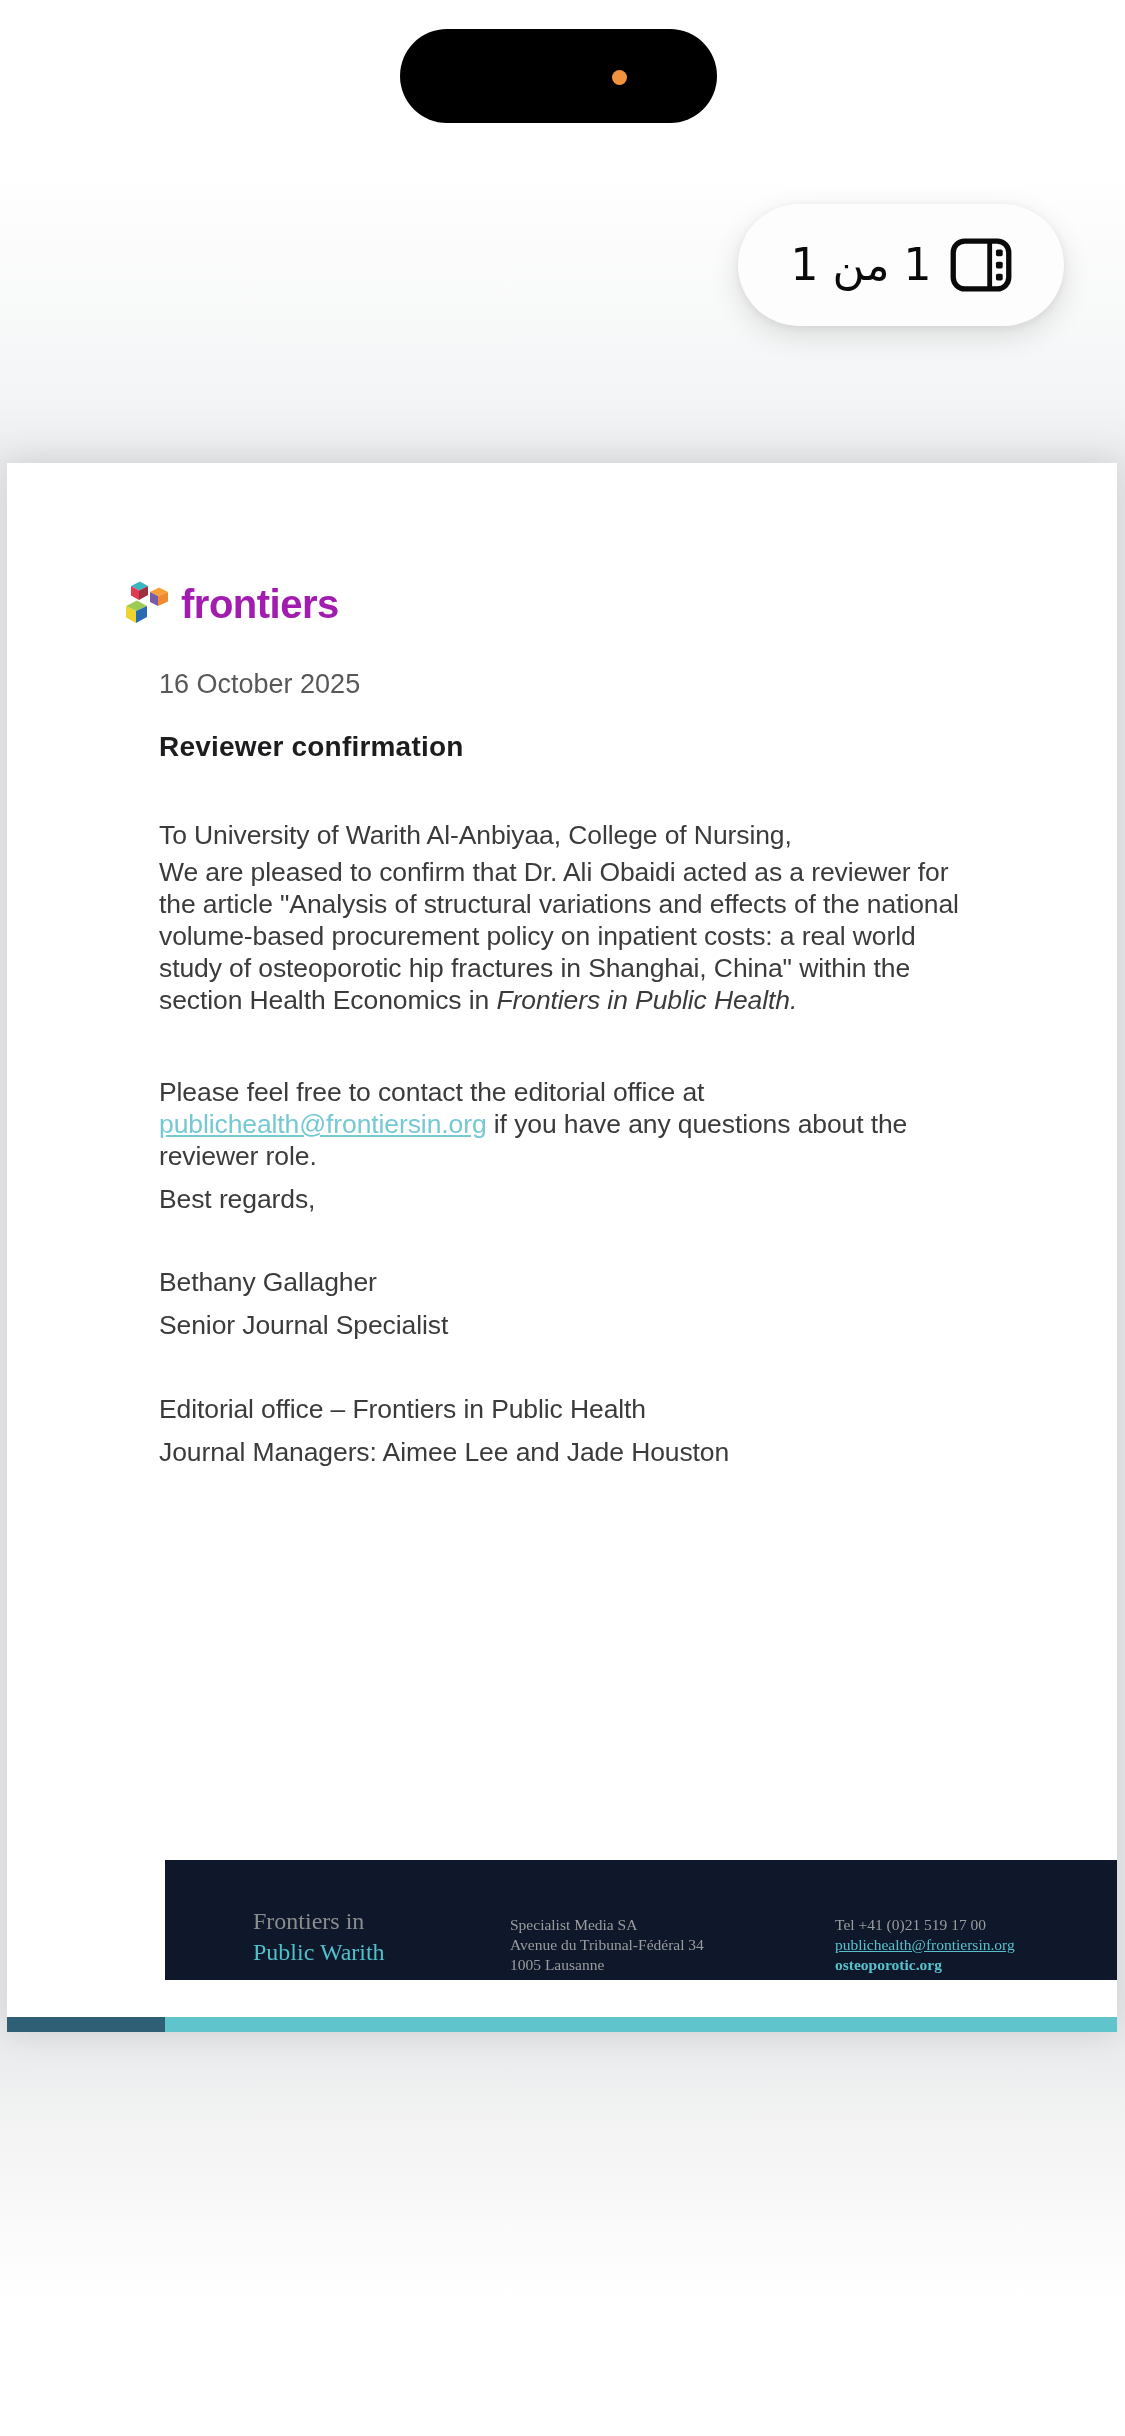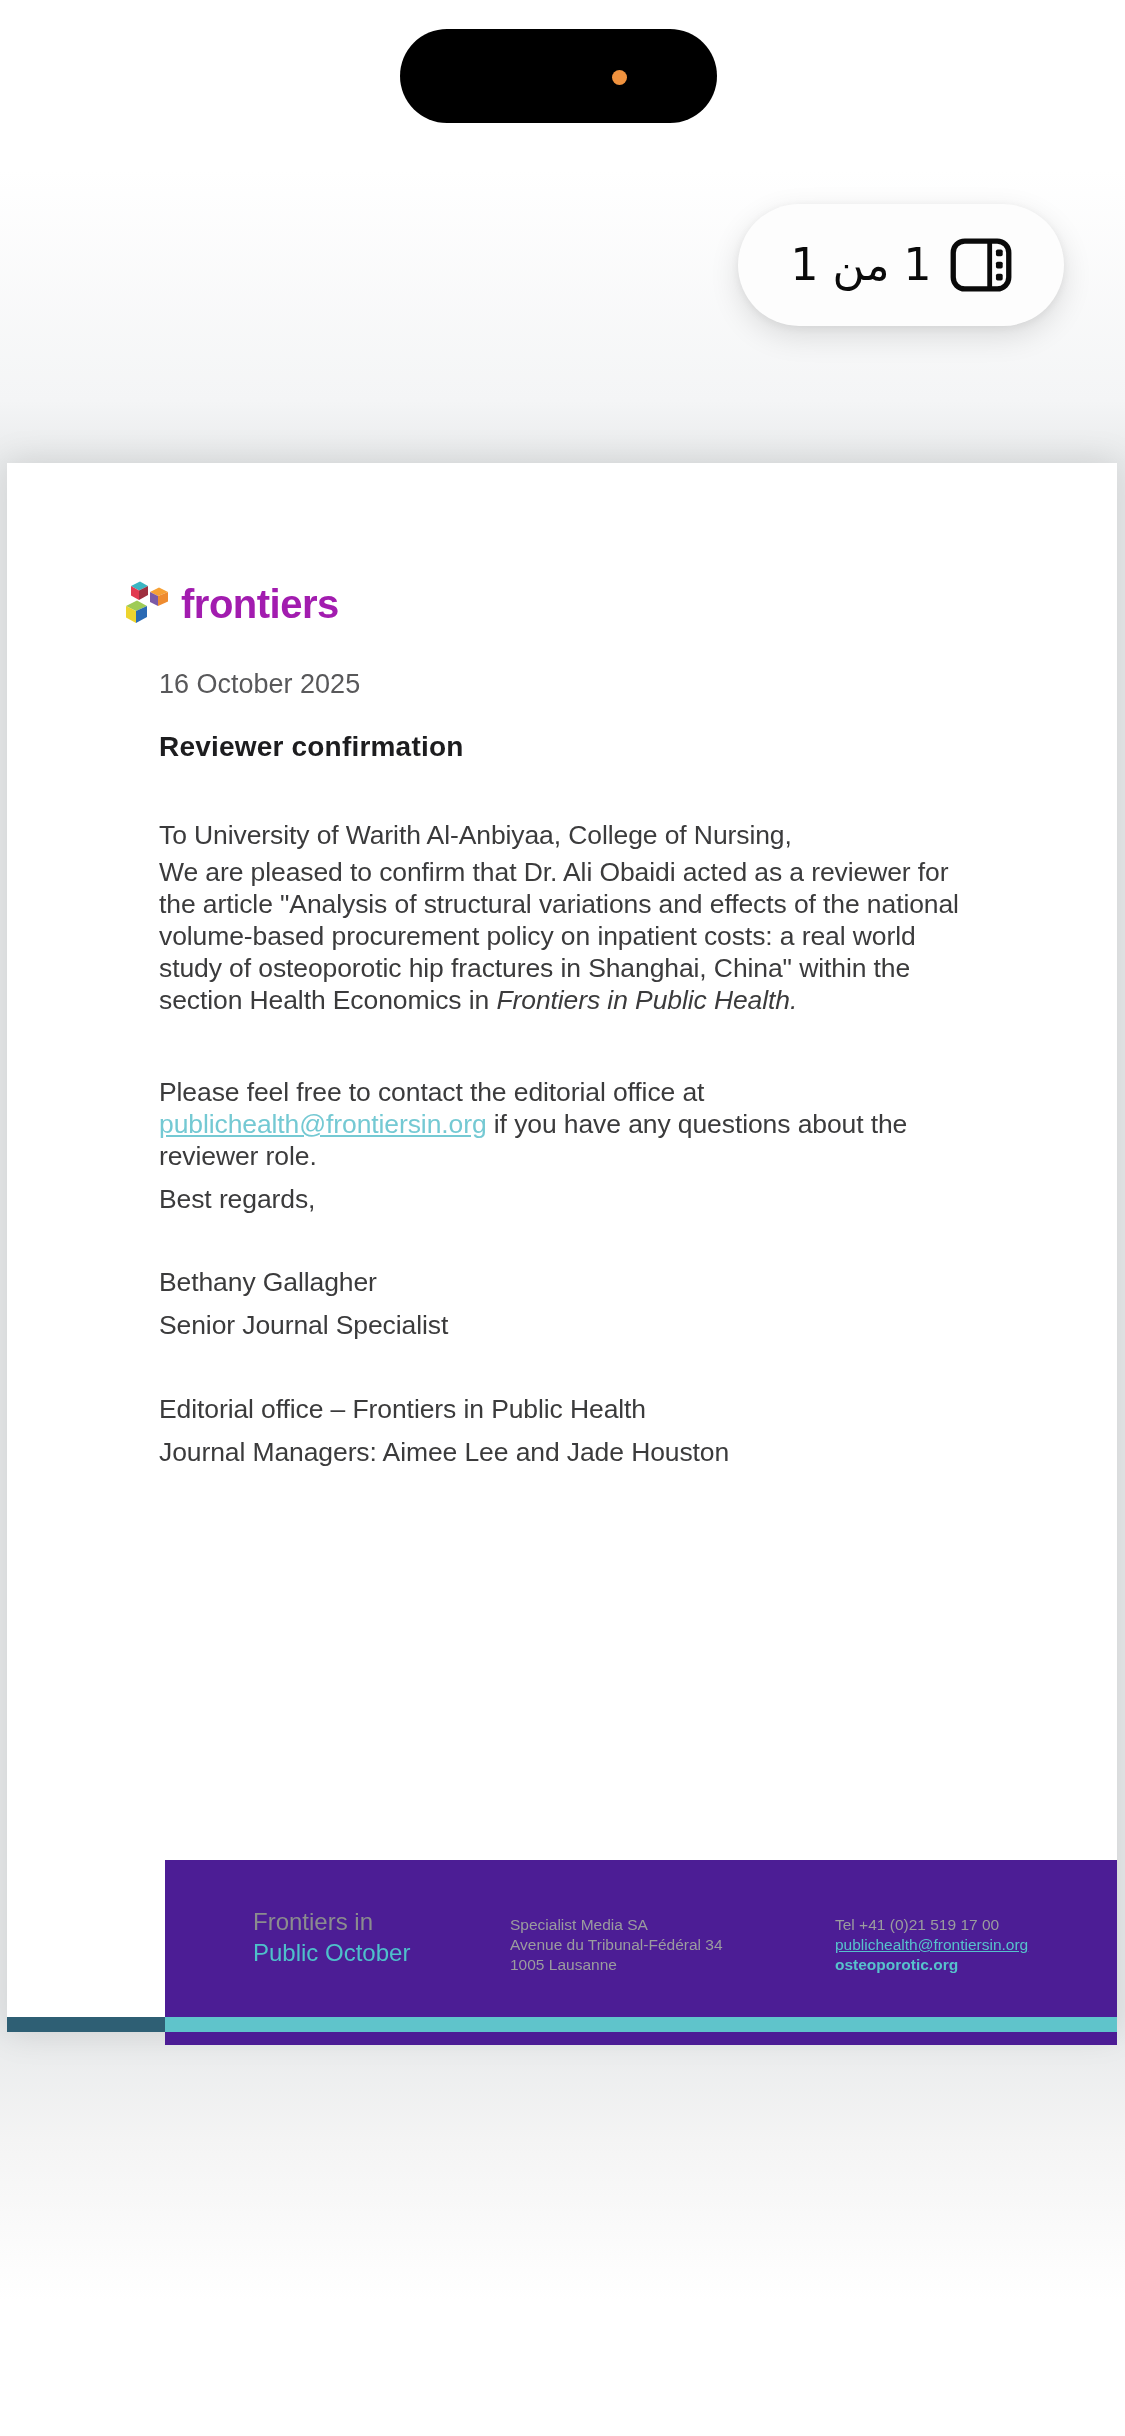--- a/index.html
+++ b/index.html
@@ -60,21 +60,21 @@
   .p-name{ top:803px; }
   .p-role{ top:846px; }
   .p-office{ top:930px; }
   .p-managers{ top:973px; }
 
   .italic{ font-style:italic; }
   .body-link{ color:#74c9d3; text-decoration:underline; }
 
   
   .letter-footer{
-    left:158px; top:1397px; width:952px; height:185px; background:#4c1d95;
+    left:158px; top:1397px; width:952px; height:120px; background:#0f172a;font-family:Liberation Serif, serif;
   }
   .journal-name{ left:88px; top:46px; font-size:24px; line-height:31px; color:#8b8c8e; }
   .journal-name .line2{ color:#4ec0ca; }
   .footer-col{ font-size:15.5px; line-height:20px; color:#9b9c9e; }
   .col-address{ left:345px; top:55px; }
   .col-contact{ left:670px; top:55px; }
   .footer-link{ color:#57c2cc; text-decoration:underline; display:block; }
   .footer-site{ color:#57c2cc; font-weight:700; text-decoration:none; }
 
   .brand-bar{ left:0; top:1554px; width:1110px; height:15px; display:flex; }
@@ -135,21 +135,21 @@
 
     <div class="abs body-text p-closing">Best regards,</div>
     <div class="abs body-text p-name">Bethany Gallagher</div>
     <div class="abs body-text p-role">Senior Journal Specialist</div>
     <div class="abs body-text p-managers">Journal Managers: Aimee Lee and Jade Houston</div>
     <div class="abs body-text p-office">Editorial office – Frontiers in Public Health</div>
 
     <div class="abs letter-footer">
       <div class="abs journal-name">
         <div>Frontiers in</div>
-        <div class="line2">Public October</div>
+        <div class="line2">Public Warith</div>
       </div>
       <div class="abs footer-col col-address">
         <div>Specialist Media SA</div>
         <div>Avenue du Tribunal-Fédéral 34</div>
         <div>1005 Lausanne</div>
       </div>
       <div class="abs footer-col col-contact">
         <div>Tel +41 (0)21 519 17 00</div>
         <a href="#" class="footer-link">publichealth@frontiersin.org</a>
         <a href="#" class="footer-link footer-site">osteoporotic.org</a>

